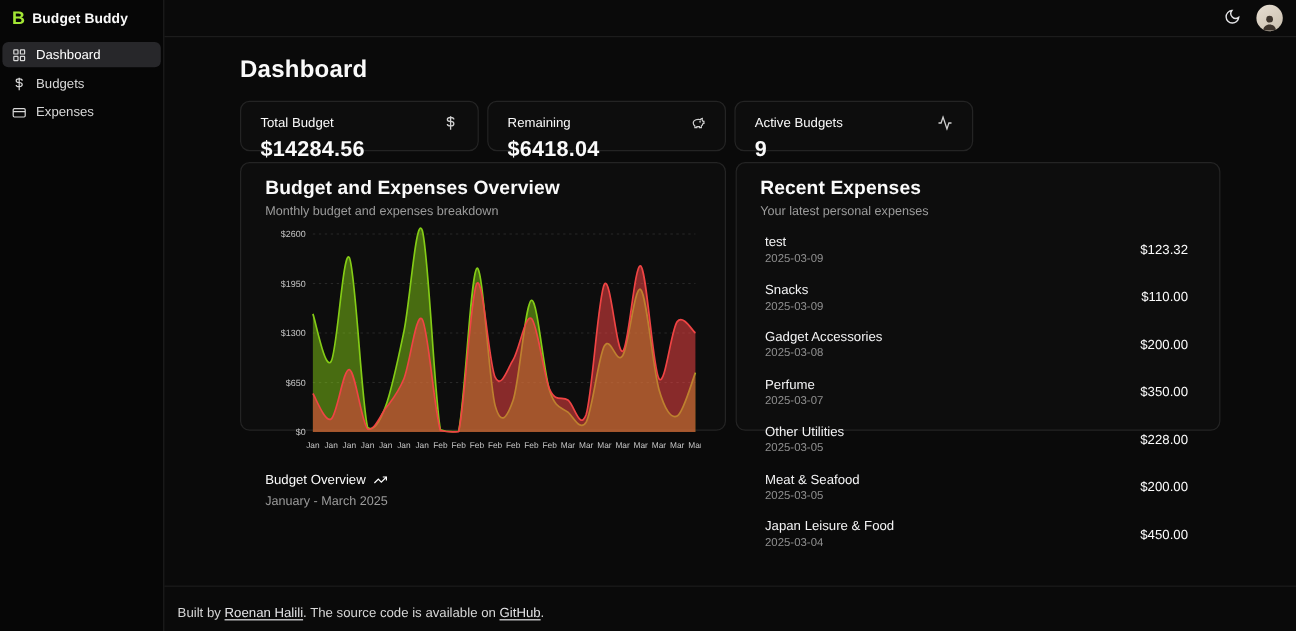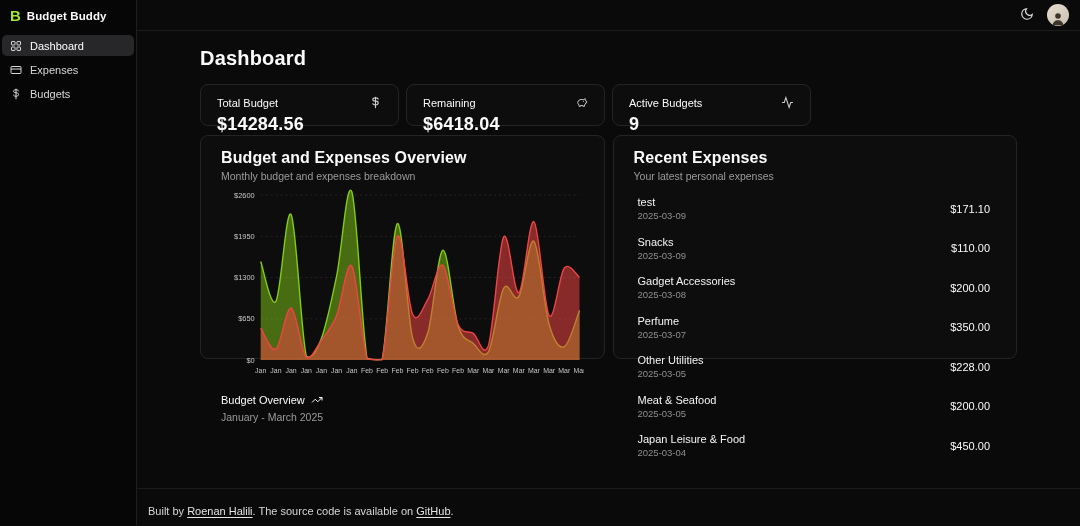--- a/index.html
+++ b/index.html
@@ -81,34 +81,34 @@
               <rect x="14" y="3" width="7" height="7" rx="1"></rect>
               <rect x="3" y="14" width="7" height="7" rx="1"></rect>
               <rect x="14" y="14" width="7" height="7" rx="1"></rect>
             </svg>
         </span>
         <span>Dashboard</span>
       </div>
       <div class="nav-item">
         <span class="nicon">
           <svg viewBox="0 0 24 24" fill="none" stroke="currentColor" stroke-width="2">
-              <rect x="2" y="5" width="20" height="14" rx="2"></rect>
-              <line x1="2" y1="10" x2="22" y2="10"></line>
+              <line x1="12" y1="1.5" x2="12" y2="22.5"></line>
+              <path d="M17 6.5c0-1.9-2.2-3-5-3s-5 1.1-5 3 2 3 5 3 5 1.1 5 3.5-2.2 3.5-5 3.5-5-1.1-5-3"></path>
             </svg>
         </span>
-        <span>Expenses</span>
+        <span>Budgets</span>
       </div>
       <div class="nav-item">
         <span class="nicon">
           <svg viewBox="0 0 24 24" fill="none" stroke="currentColor" stroke-width="2">
-              <line x1="12" y1="1.5" x2="12" y2="22.5"></line>
-              <path d="M17 6.5c0-1.9-2.2-3-5-3s-5 1.1-5 3 2 3 5 3 5 1.1 5 3.5-2.2 3.5-5 3.5-5-1.1-5-3"></path>
+              <rect x="2" y="5" width="20" height="14" rx="2"></rect>
+              <line x1="2" y1="10" x2="22" y2="10"></line>
             </svg>
         </span>
-        <span>Budgets</span>
+        <span>Expenses</span>
       </div>
     </nav>
   </aside>
 
   <div class="main">
 
     <header class="topbar">
       <button class="theme-btn">
         <span>
           <svg viewBox="0 0 24 24" fill="none" stroke="currentColor" stroke-width="2">
@@ -226,21 +226,21 @@
 
         <div class="card panel">
           <h2>Recent Expenses</h2>
           <div class="panel-sub">Your latest personal expenses</div>
           <div class="expense-list">
             <div class="expense-row">
               <div class="er-left">
                 <div class="er-name">test</div>
                 <div class="er-date">2025-03-09</div>
               </div>
-              <div class="er-amount">$171.10</div>
+              <div class="er-amount">$123.32</div>
             </div>
 
             <div class="expense-row">
               <div class="er-left">
                 <div class="er-name">Snacks</div>
                 <div class="er-date">2025-03-09</div>
               </div>
               <div class="er-amount">$110.00</div>
             </div>
 

